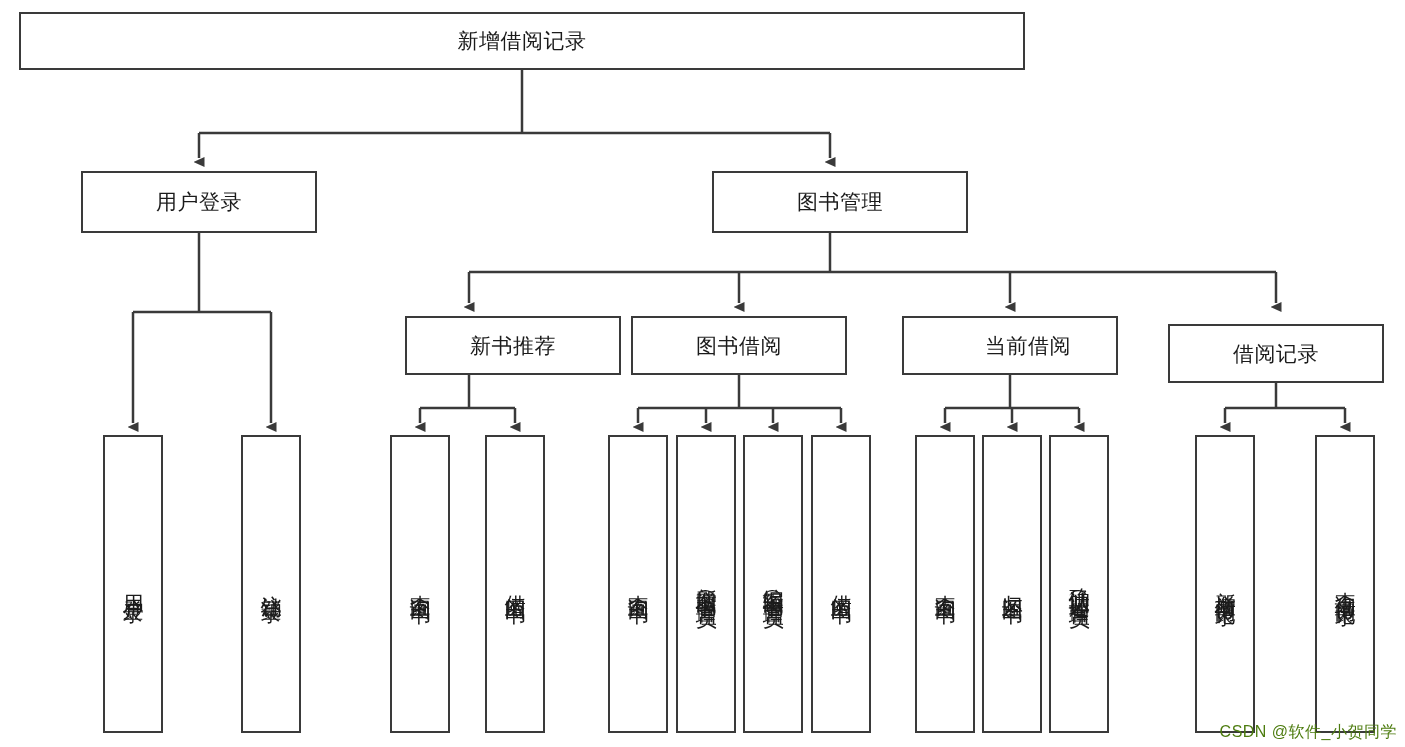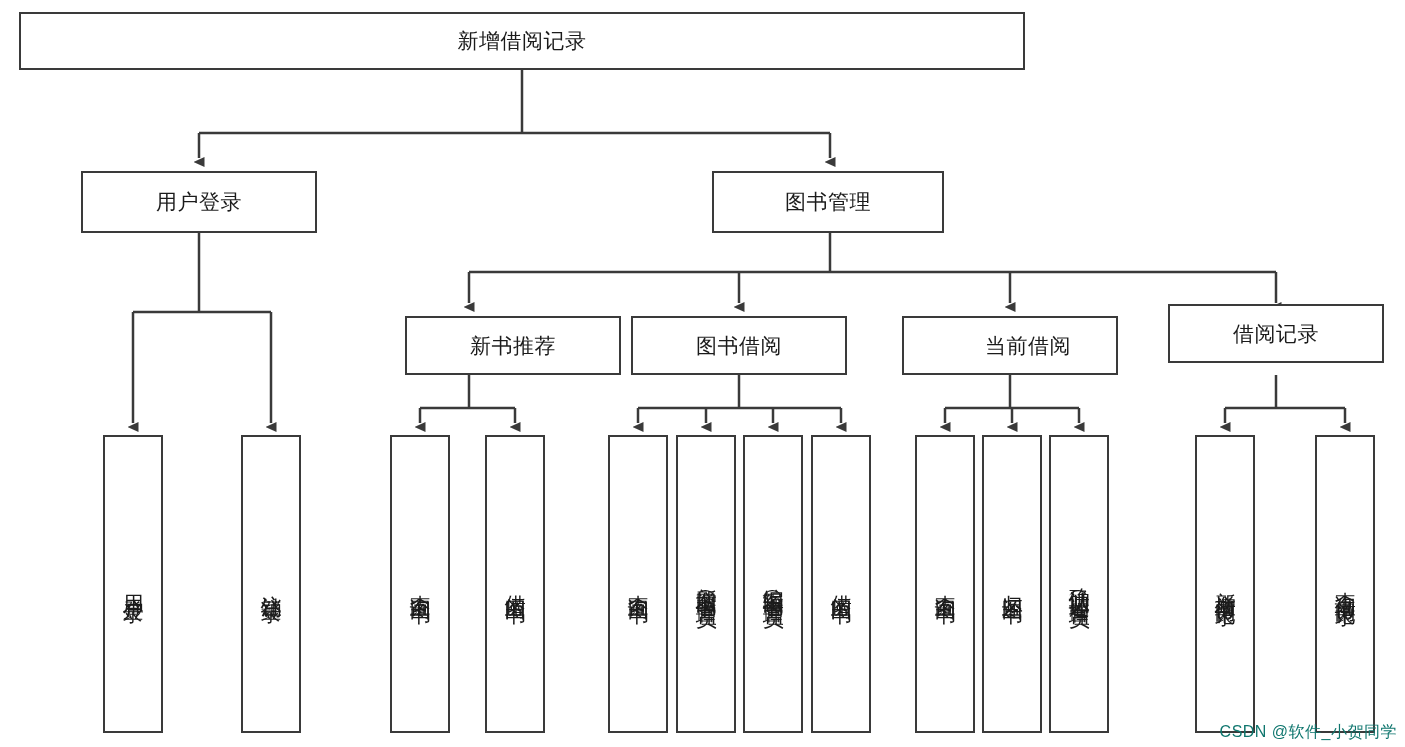--- a/index.html
+++ b/index.html
@@ -53,21 +53,21 @@
     white-space: pre;
   }
   .node.vertical .node-label {
     white-space: normal;
   }
   #watermark {
     position: absolute;
     right: 8px;
     bottom: 4px;
     font-size: 16px;
-    color: #0f766e;
+    color: #4d7c0f;
     letter-spacing: 0.5px;
     white-space: nowrap;
     pointer-events: none;
   }
 </style>
 </head>
 <body>
 
 <div id="canvas">
 
@@ -121,34 +121,34 @@
     </g>
   </svg>
 
   <div class="node horizontal" style="left:19px; top:12px; width:1006px; height:58px;">
     <span class="node-label">新增借阅记录</span>
   </div>
 
   <div class="node horizontal" style="left:81px; top:171px; width:236px; height:62px;">
     <span class="node-label">用户登录</span>
   </div>
-  <div class="node horizontal" style="left:712px; top:171px; width:232px; height:62px;">
+  <div class="node horizontal" style="left:712px; top:171px; width:256px; height:62px;">
     <span class="node-label">图书管理</span>
   </div>
 
   <div class="node horizontal" style="left:361px; top:316px; width:216px; height:59px;margin-left:44px;">
     <span class="node-label">新书推荐</span>
   </div>
   <div class="node horizontal" style="left:631px; top:316px; width:216px; height:59px;text-align:center;">
     <span class="node-label">图书借阅</span>
   </div>
   <div class="node horizontal" style="left:902px; top:316px; width:216px; height:59px;padding-left:36px;">
     <span class="node-label">当前借阅</span>
   </div>
-  <div class="node horizontal" style="left:1168px; top:304px; width:216px; height:59px;">
+  <div class="node horizontal" style="left:1168px; top:324px; width:216px; height:59px;">
     <span class="node-label">借阅记录</span>
   </div>
 
   <div class="node vertical" style="left:103px; top:435px; width:60px; height:298px;">
     <span class="node-label">用户登录</span>
   </div>
   <div class="node vertical" style="left:241px; top:435px; width:60px; height:298px;">
     <span class="node-label">注销登录</span>
   </div>
 

